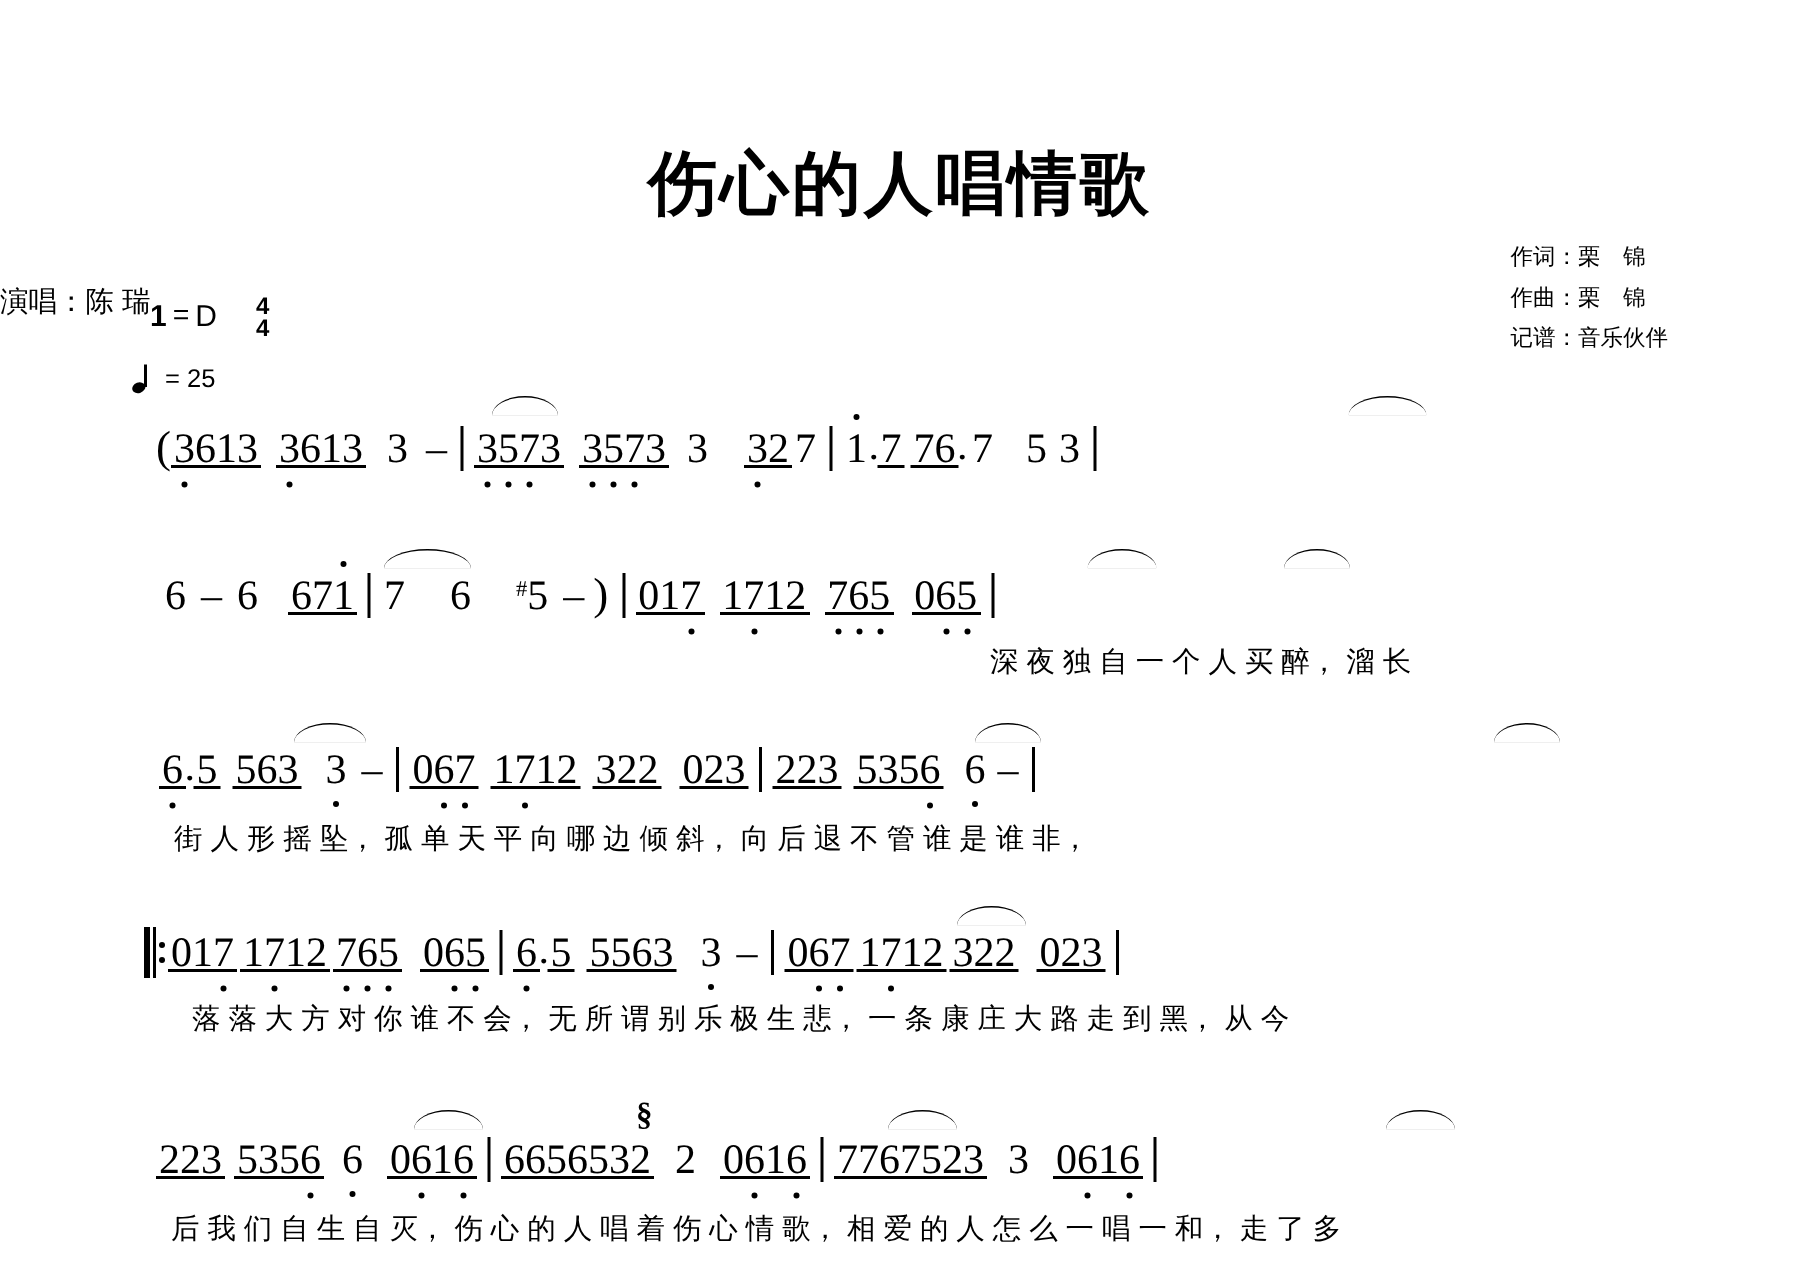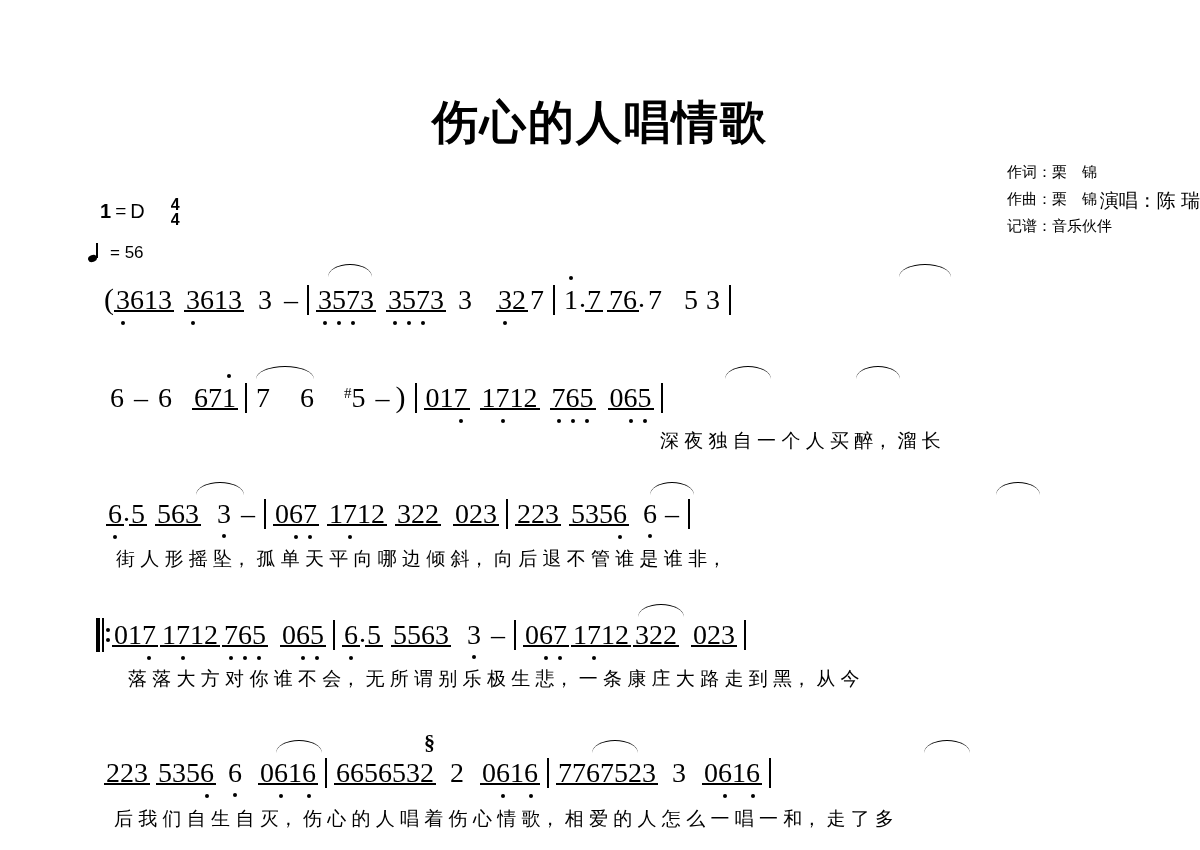--- a/index.html
+++ b/index.html
@@ -24,22 +24,22 @@
     width: 1200px;
     text-align: center;
     font-size: 46px;
     font-weight: bold;
     letter-spacing: 2px;
   }
   #singer {
     position: absolute;
     top: 188px;
     left: 0;
-    width: 1200px;
-    text-align: right;
+    width: 1022px;
+    text-align: left;
     font-size: 19px;
   }
   #credits {
     position: absolute;
     top: 158px;
     right: 88px;
     text-align: left;
     font-size: 15px;
     line-height: 27px;
   }
@@ -239,21 +239,21 @@
   <span class="eq">=</span>
   <span class="keyname">D</span>
   <span class="meter">
     <span class="num">4</span>
     <span class="den">4</span>
   </span>
 </div>
 
 <div id="tempo">
   <span class="qnote"></span>
-  <span>= 56</span>
+  <span>= 25</span>
 </div>
 
 <div class="line" style="top:272px">
   <div class="slur" style="left:328px; top:-8px; width:44px;"></div>
   <div class="slur" style="left:899px; top:-8px; width:52px;"></div>
 
   <div class="notes" style="top:10px; left:104px;">
     <span class="paren">(</span><span class="sp" style="width:2px"></span><span class="n b1">3<i class="dot low bm1"></i></span><span class="n b1">6</span><span class="n b1">1</span><span class="n b1">3</span><span class="sp" style="width:14px"></span><span class="n b1">3<i class="dot low bm1"></i></span><span class="n b1">6</span><span class="n b1">1</span><span class="n b1">3</span><span class="sp" style="width:16px"></span><span class="n">3</span><span class="sp" style="width:12px"></span><span class="n">–</span><span class="bar"></span><span class="n b1">3<i class="dot low bm1"></i></span><span class="n b1">5<i class="dot low bm1"></i></span><span class="n b1">7<i class="dot low bm1"></i></span><span class="n b1">3</span><span class="sp" style="width:14px"></span><span class="n b1">3<i class="dot low bm1"></i></span><span class="n b1">5<i class="dot low bm1"></i></span><span class="n b1">7<i class="dot low bm1"></i></span><span class="n b1">3</span><span class="sp" style="width:14px"></span><span class="n">3</span><span class="sp" style="width:26px"></span><span class="n b1">3<i class="dot low bm1"></i></span><span class="n b1">2</span><span class="sp" style="width:4px"></span><span class="n">7</span><span class="bar"></span><span class="n">1<i class="dot high"></i></span><span class="aug">.</span><span class="n b1">7</span><span class="sp" style="width:8px"></span><span class="n b1">7</span><span class="n b1">6</span><span class="aug">.</span><span class="sp" style="width:2px"></span><span class="n">7</span><span class="sp" style="width:22px"></span><span class="n">5</span><span class="sp" style="width:8px"></span><span class="n">3</span><span class="bar"></span>
   </div>
 </div>

